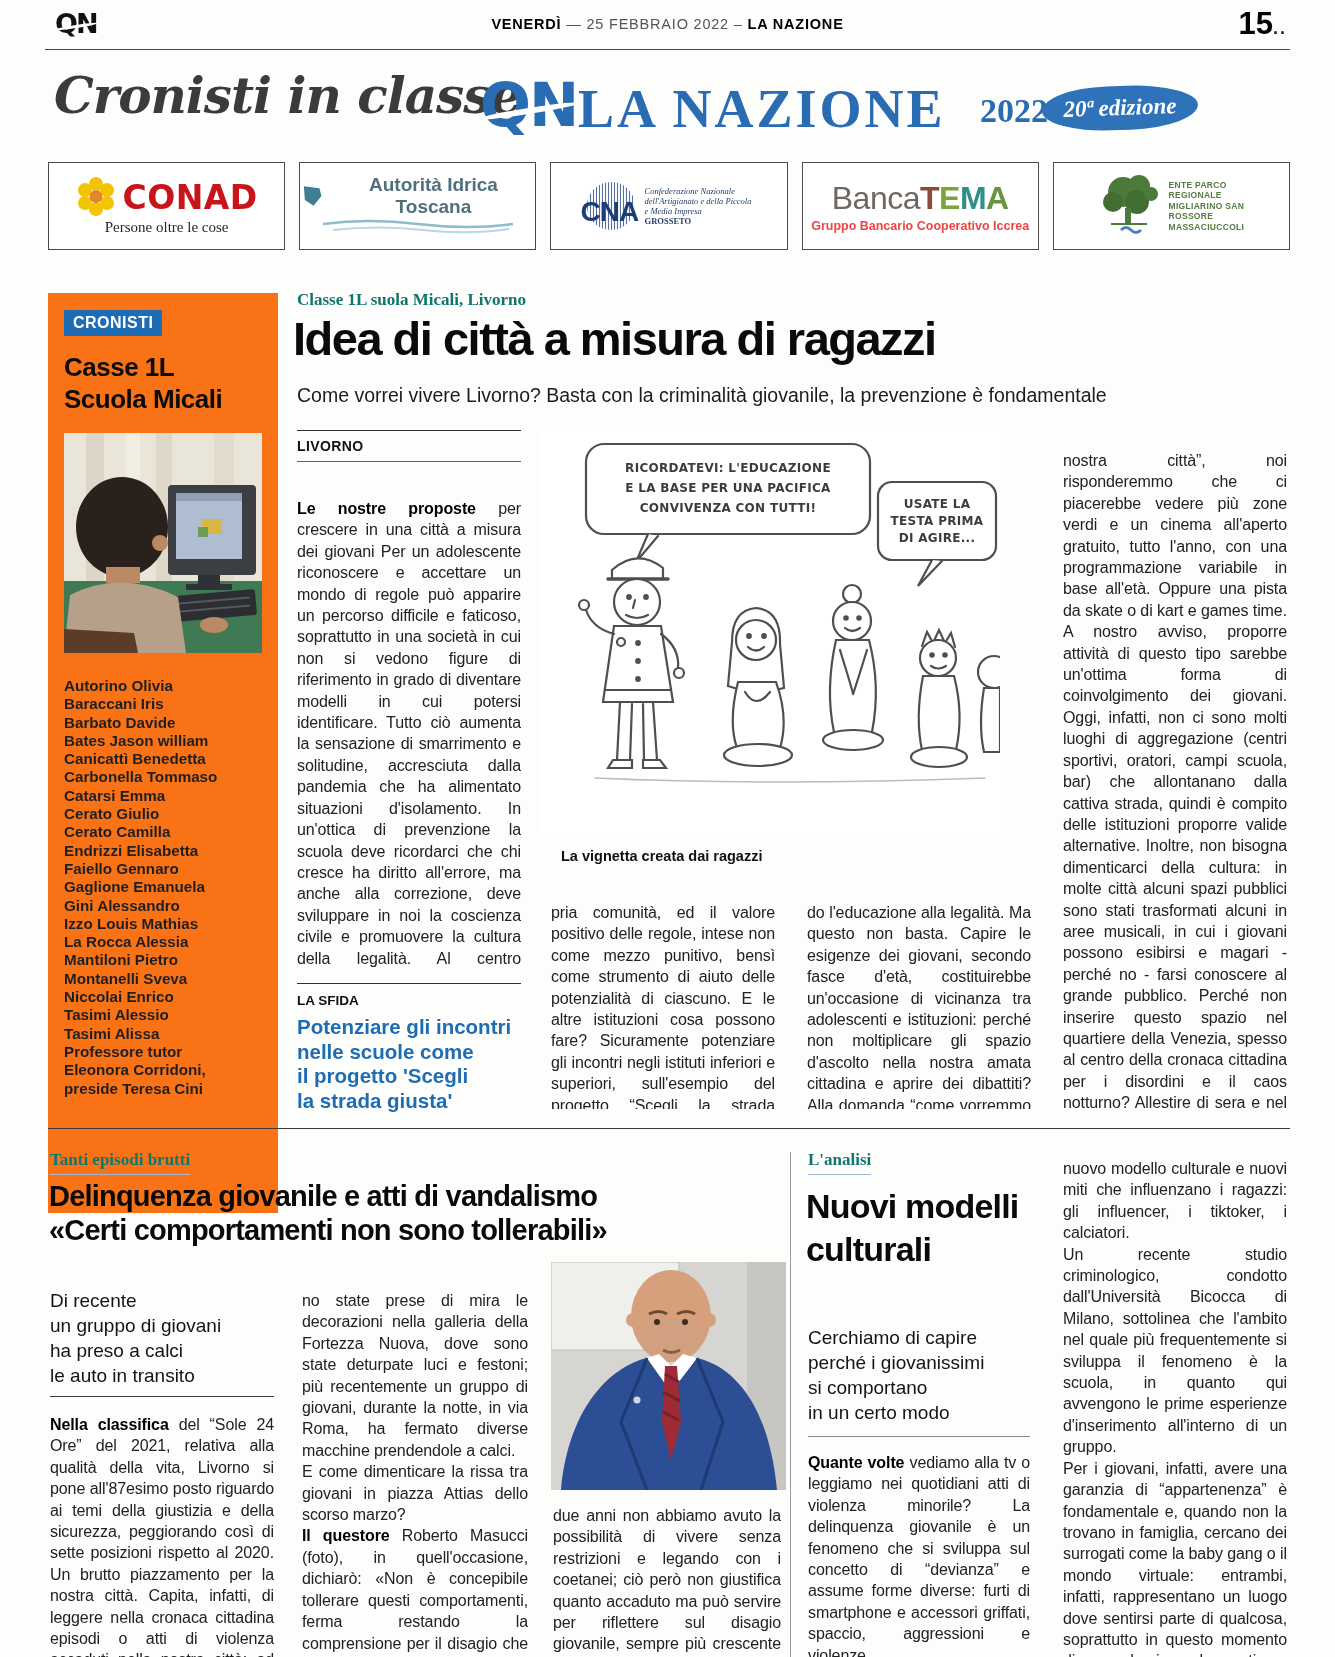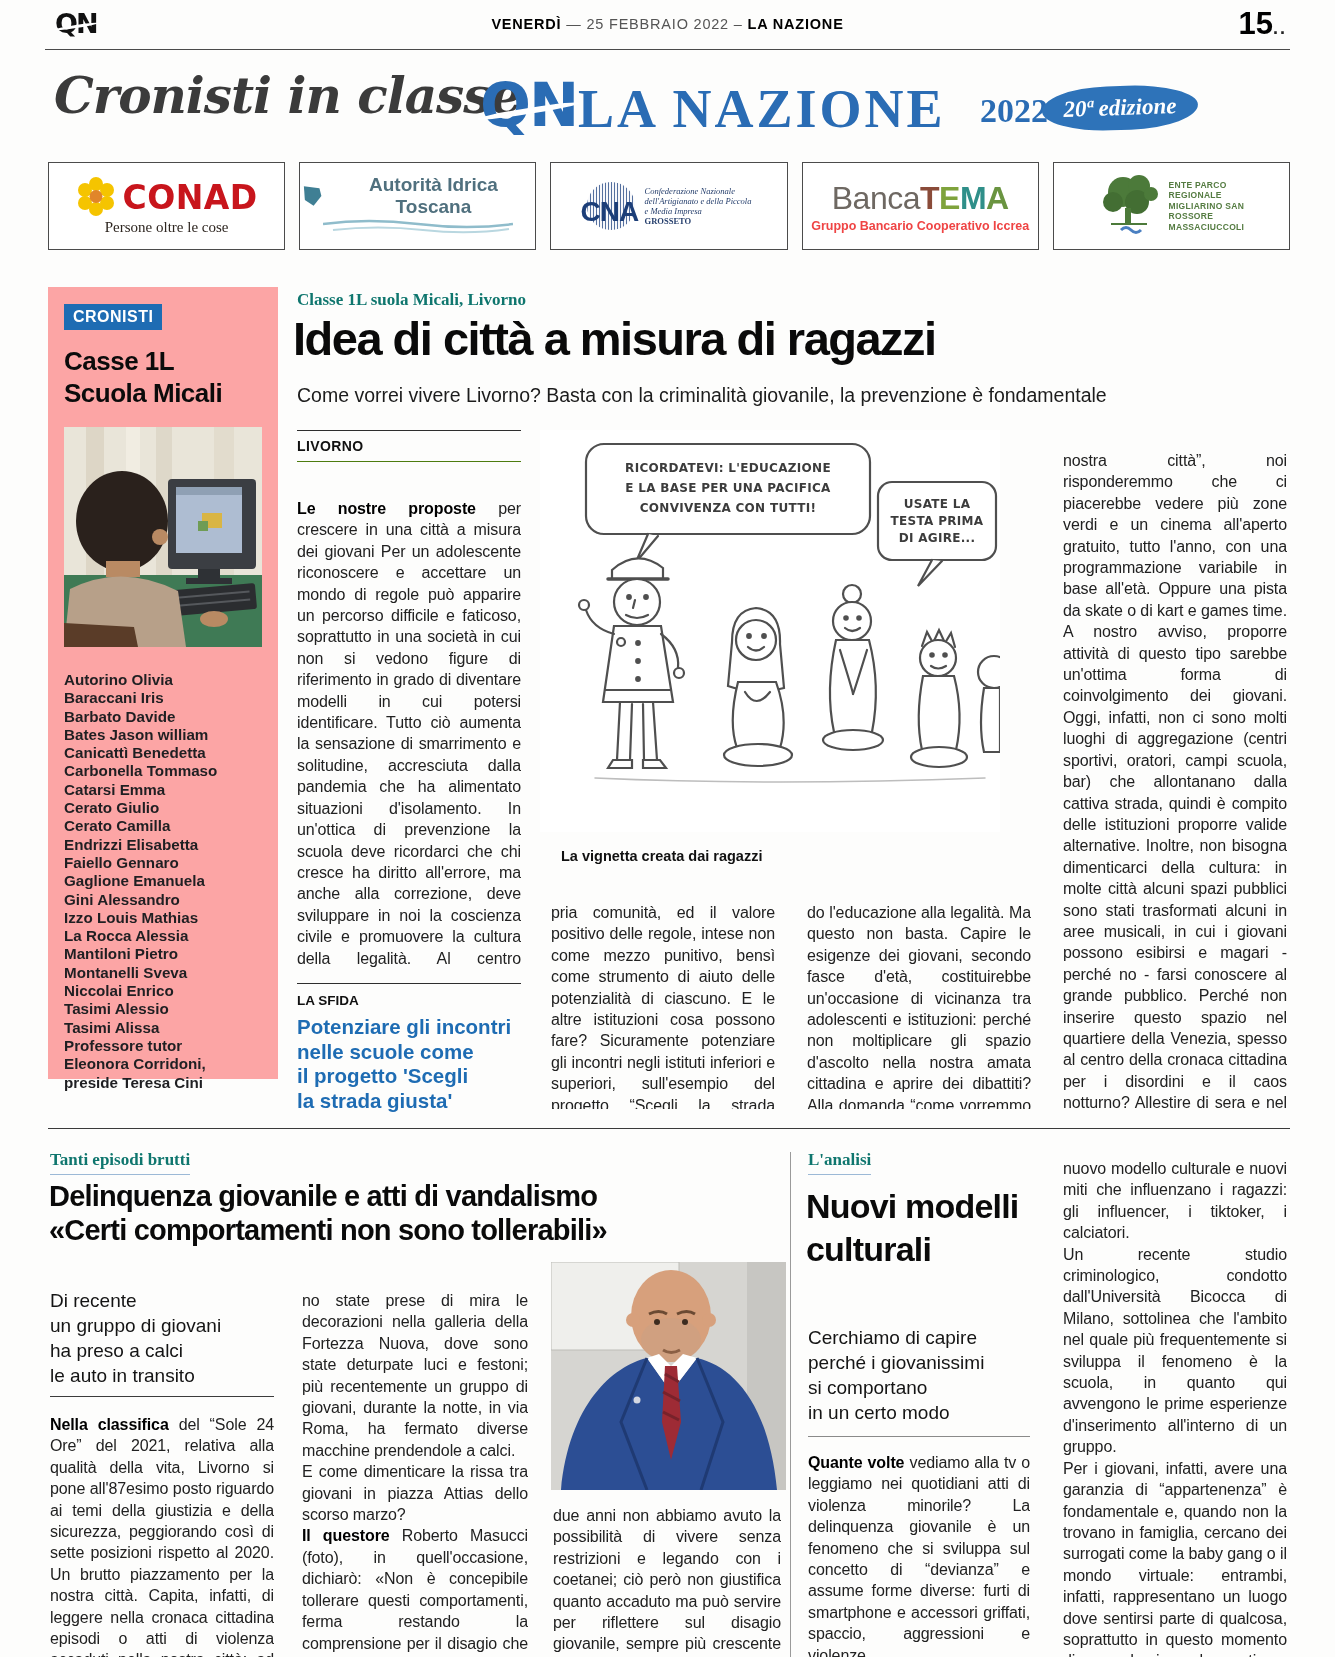--- a/index.html
+++ b/index.html
@@ -40,21 +40,21 @@
   .cna-desc{font-family:"Liberation Serif","DejaVu Serif",serif;font-style:italic;font-size:8.5px;line-height:10px;color:#27406e;}
   .cna-desc .city{font-style:normal;font-weight:700;}
   .tema-wrap{text-align:center;}
   .tema-name{font-size:32px;letter-spacing:-.5px;}
   .tema-name .banca{color:#6e6862;font-weight:400;}
   .tema-name b{font-weight:800;}
   .tema-tag{font-size:12.5px;font-weight:600;color:#ef4444;margin-top:2px;}
   .parco-row{display:flex;align-items:center;gap:8px;}
   .parco-text{font-size:8.5px;line-height:10.5px;font-weight:700;color:#557c42;letter-spacing:.3px;}
   
-  .sidebar{left:48px;top:287px;width:230px;height:792px;background:#fca5a5;box-sizing:border-box;padding:17px 16px;}
+  .sidebar{left:48px;top:293px;width:230px;height:920px;background:#f97316;box-sizing:border-box;padding:17px 16px;}
   .crew-badge{display:inline-block;background:#1e6cb3;color:#fff;font-weight:800;font-size:16px;letter-spacing:.5px;padding:4px 9px;}
   .crew-title{margin-top:15px;font-size:26px;line-height:32px;font-weight:900;color:#0b0b0b;letter-spacing:-.5px;}
   .crew-photo{margin-top:18px;width:198px;height:220px;display:block;}
   .crew-list{margin-top:24px;font-size:15.2px;line-height:18.3px;font-weight:600;color:#1f1f22;}
   
   .kicker{font-size:17px;font-weight:800;color:#0f766e;font-family:Liberation Serif, serif;}
   .kicker.ul{border-bottom:1px solid #9cb9d6;padding-bottom:4px;}
   .body-text{font-size:16px;line-height:21.4px;text-align:justify;color:#212121;white-space:pre-line;overflow:hidden;letter-spacing:-.1px;}
   .lead{font-weight:800;color:#000;}
   .standfirst{font-size:19px;line-height:25px;color:#141414;white-space:pre-line;}

